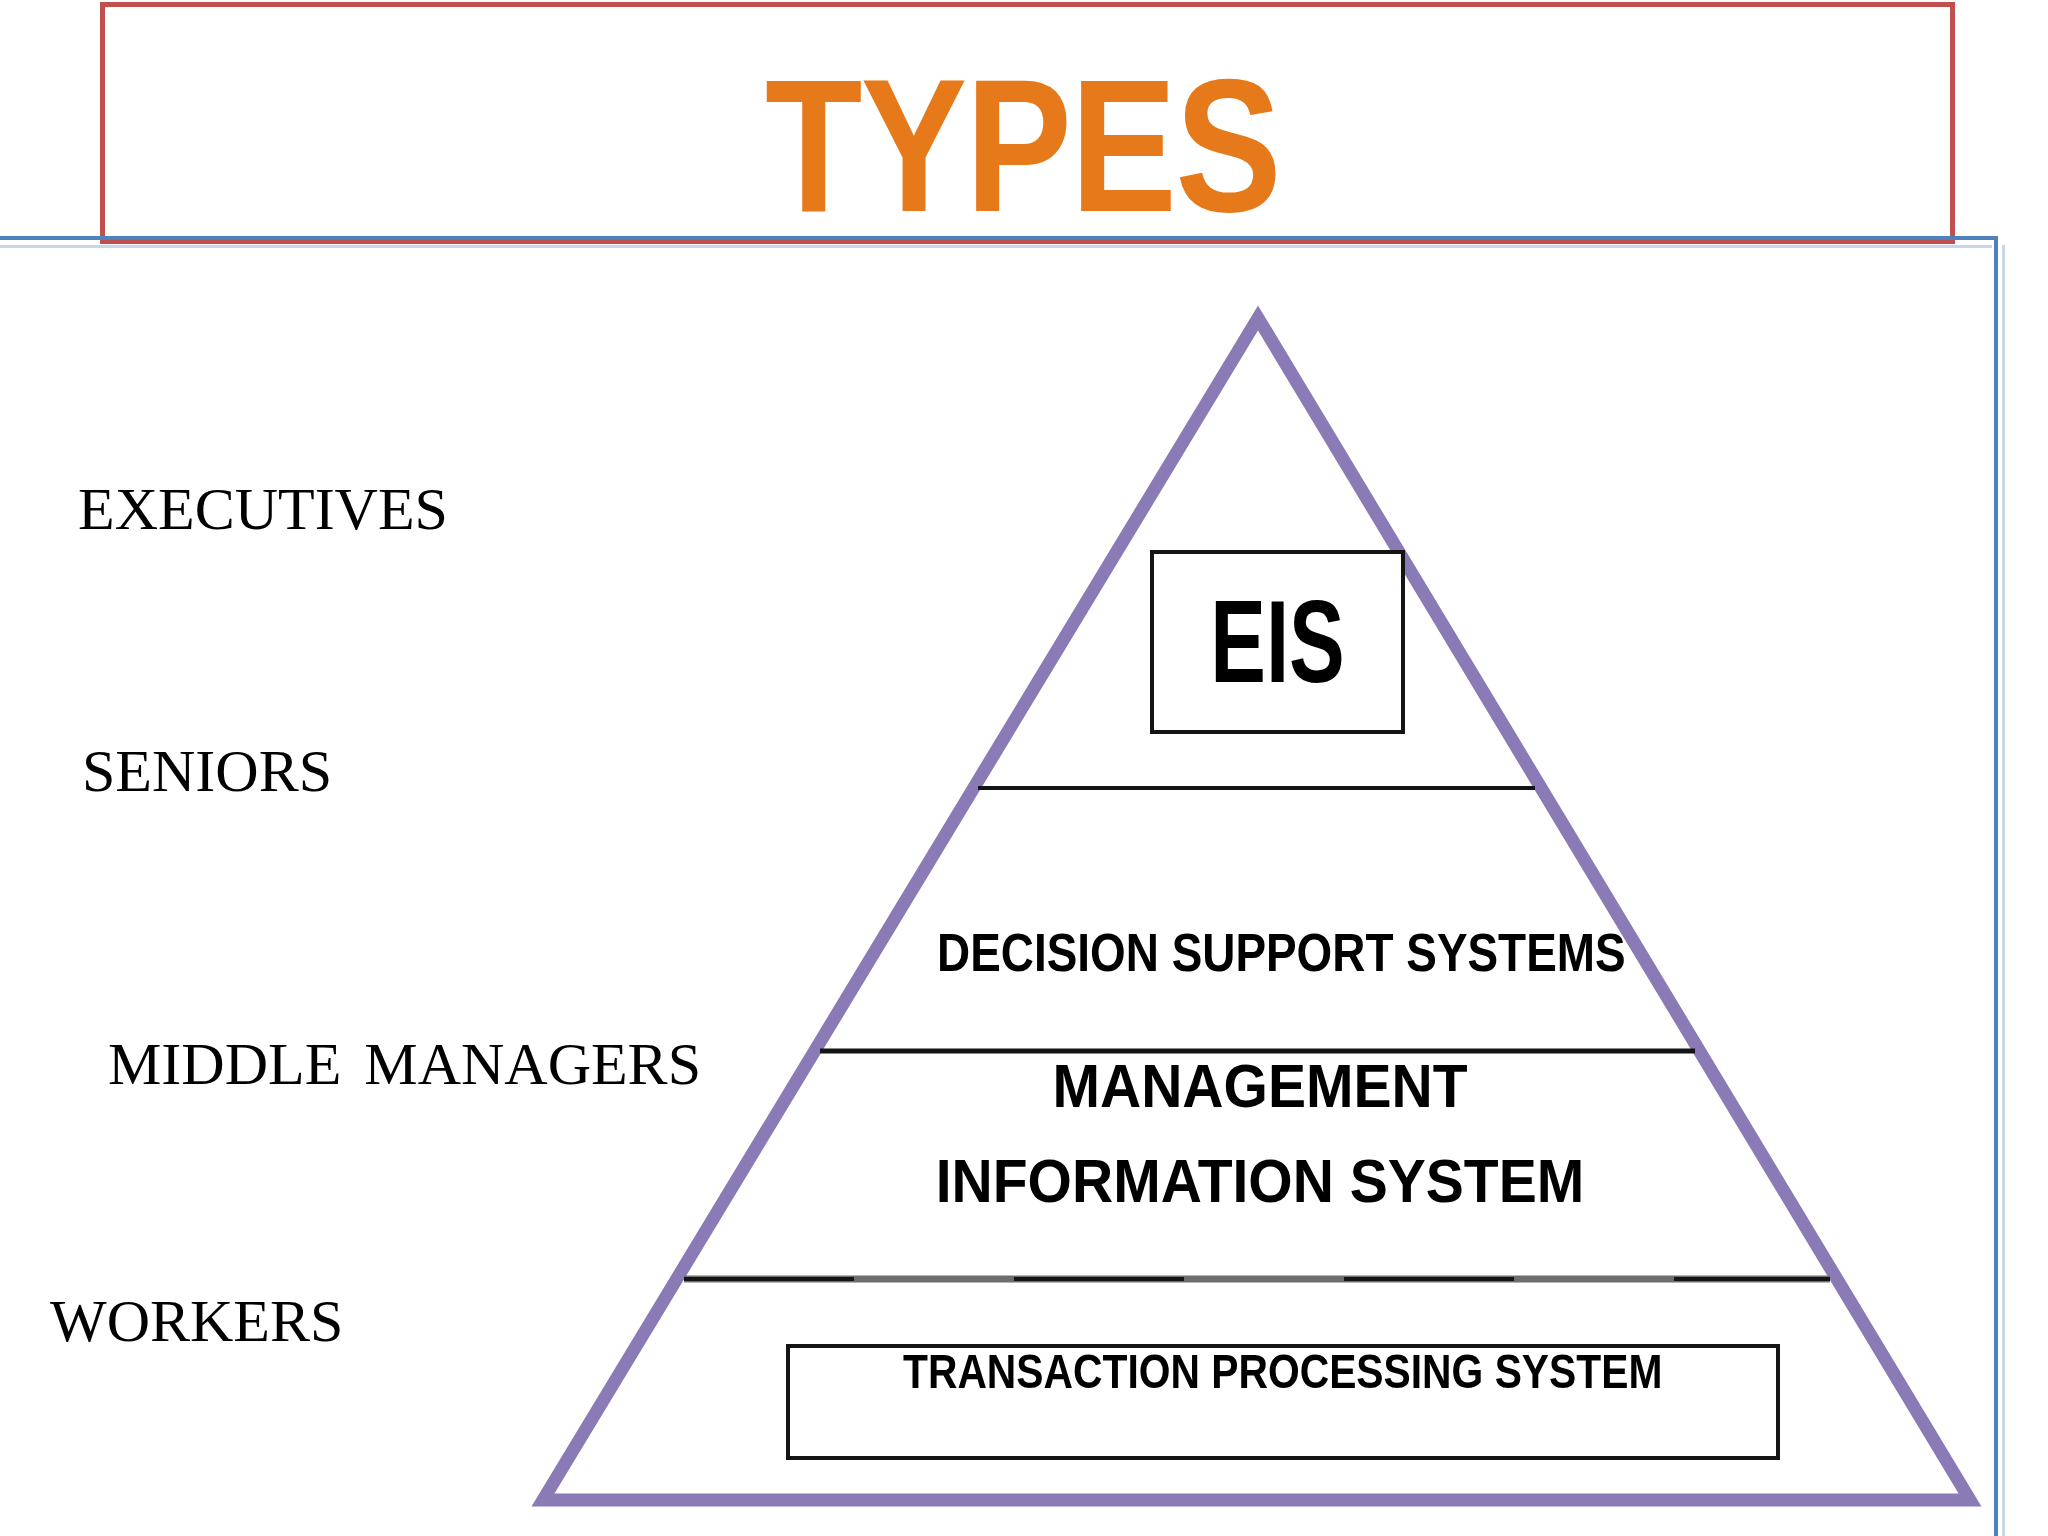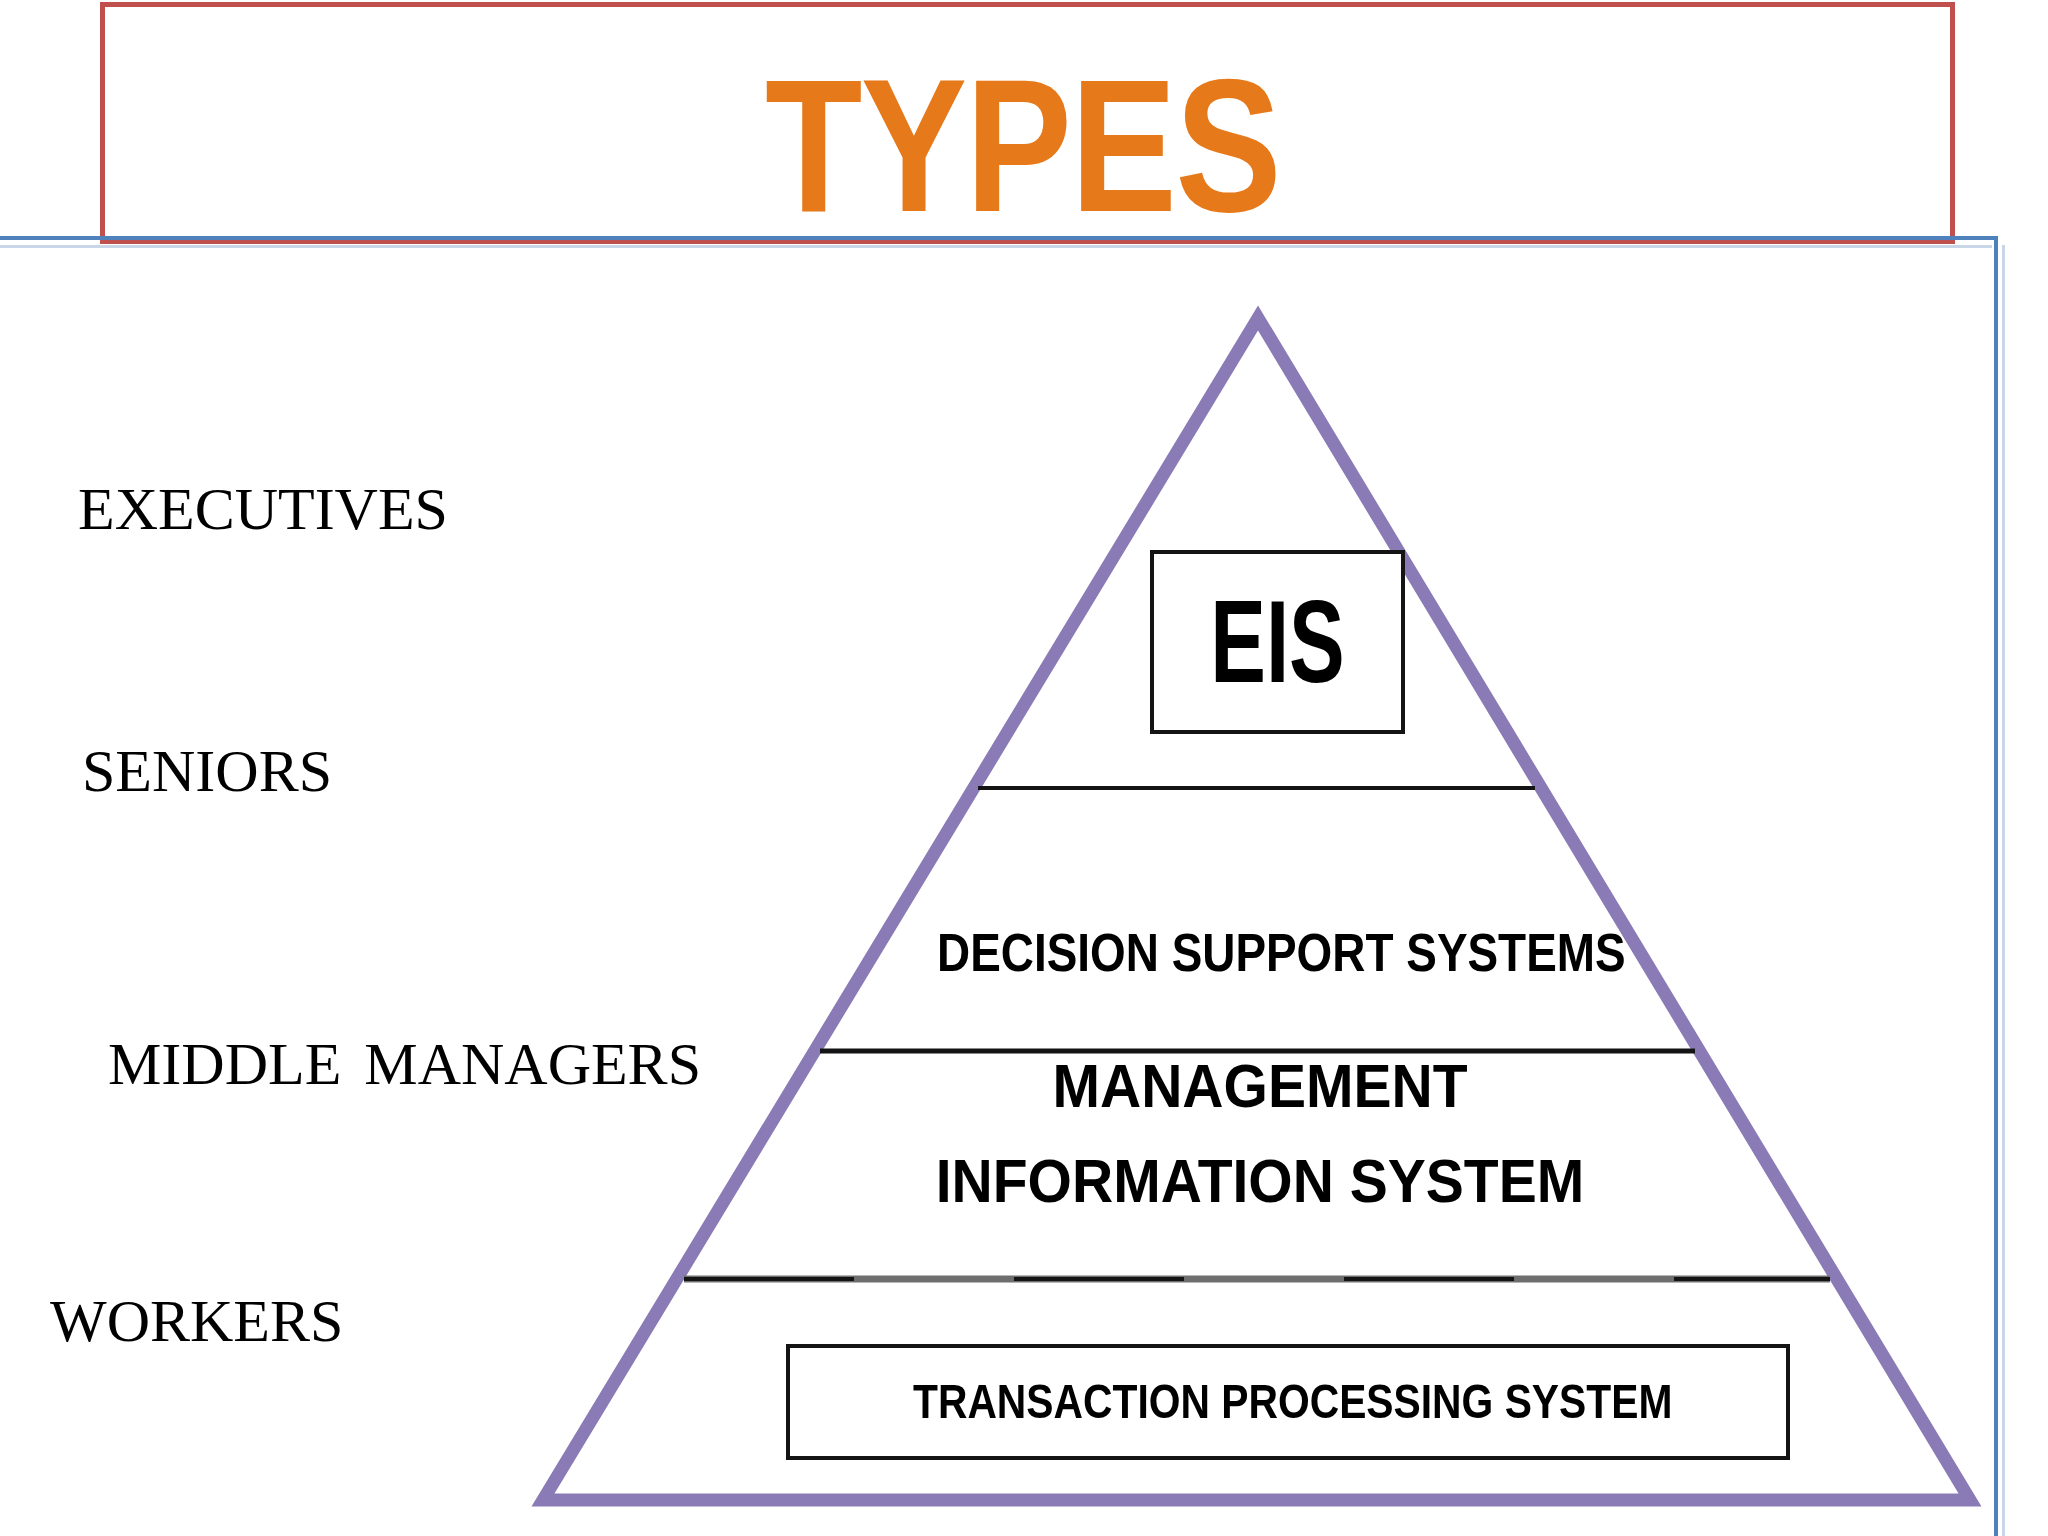--- a/index.html
+++ b/index.html
@@ -68,21 +68,21 @@
   }
   .mis-label{
     position:absolute;left:880px;top:1038px;width:760px;
     text-align:center;font-size:62px;line-height:95px;font-weight:700;
     color:var(--text-black);transform:scaleX(.92);transform-origin:50% 50%;
     white-space:nowrap;
   }
   .tps-box{
     position:absolute;left:786px;top:1344px;width:986px;height:108px;
     border:4px solid var(--line-black);background:#ffffff;
-    display:flex;align-items:center;justify-content:center;padding-left:10px;
+    display:flex;align-items:flex-start;justify-content:center;
   }
   .tps-text{
     font-size:48px;font-weight:700;color:var(--text-black);line-height:1;
     transform:scaleX(.85);transform-origin:50% 50%;white-space:nowrap;
   }
   
   .h-label{
     position:absolute;font-family:"Liberation Serif",serif;
     font-size:60px;line-height:1;color:var(--text-black);white-space:nowrap;
   }

